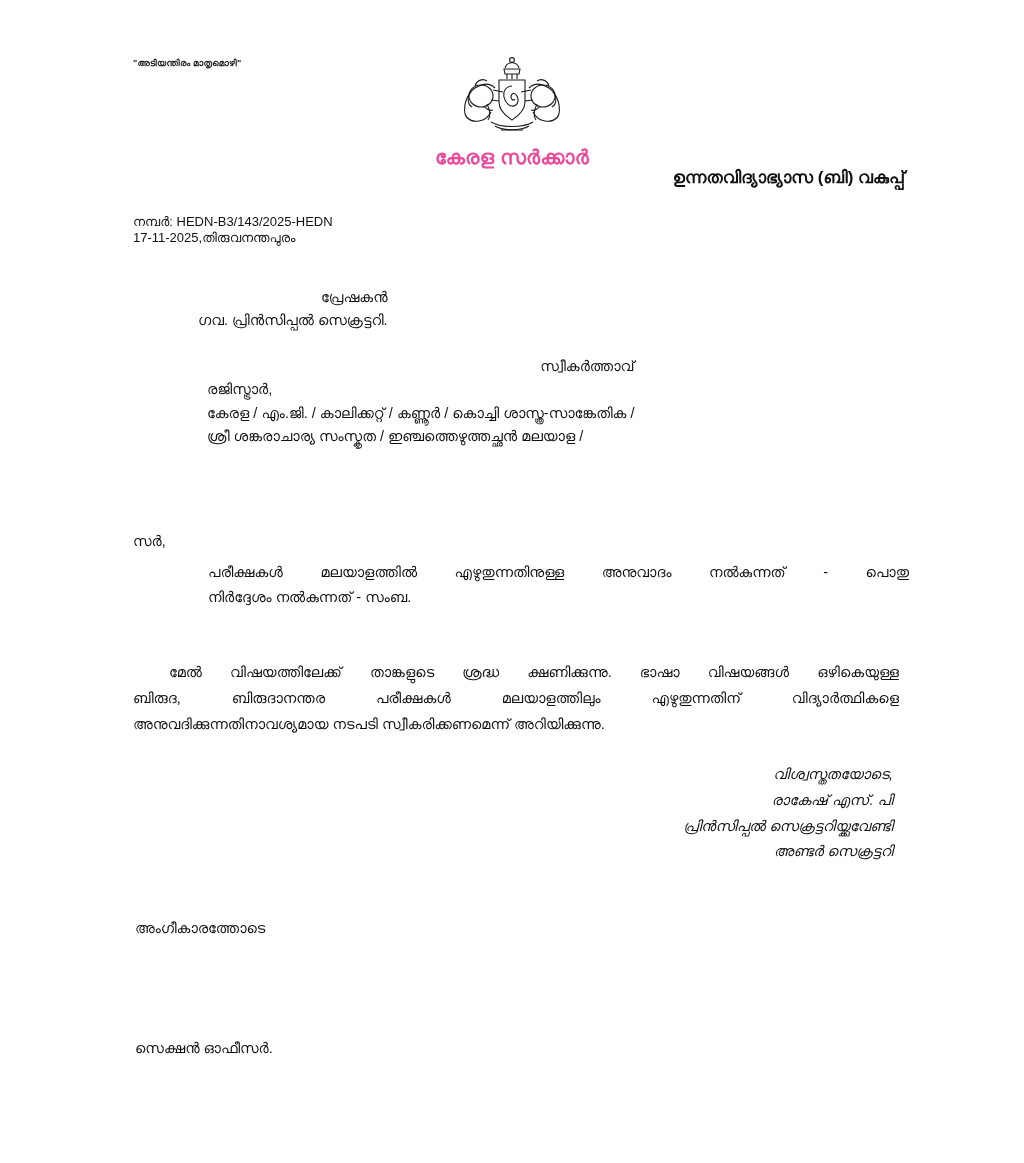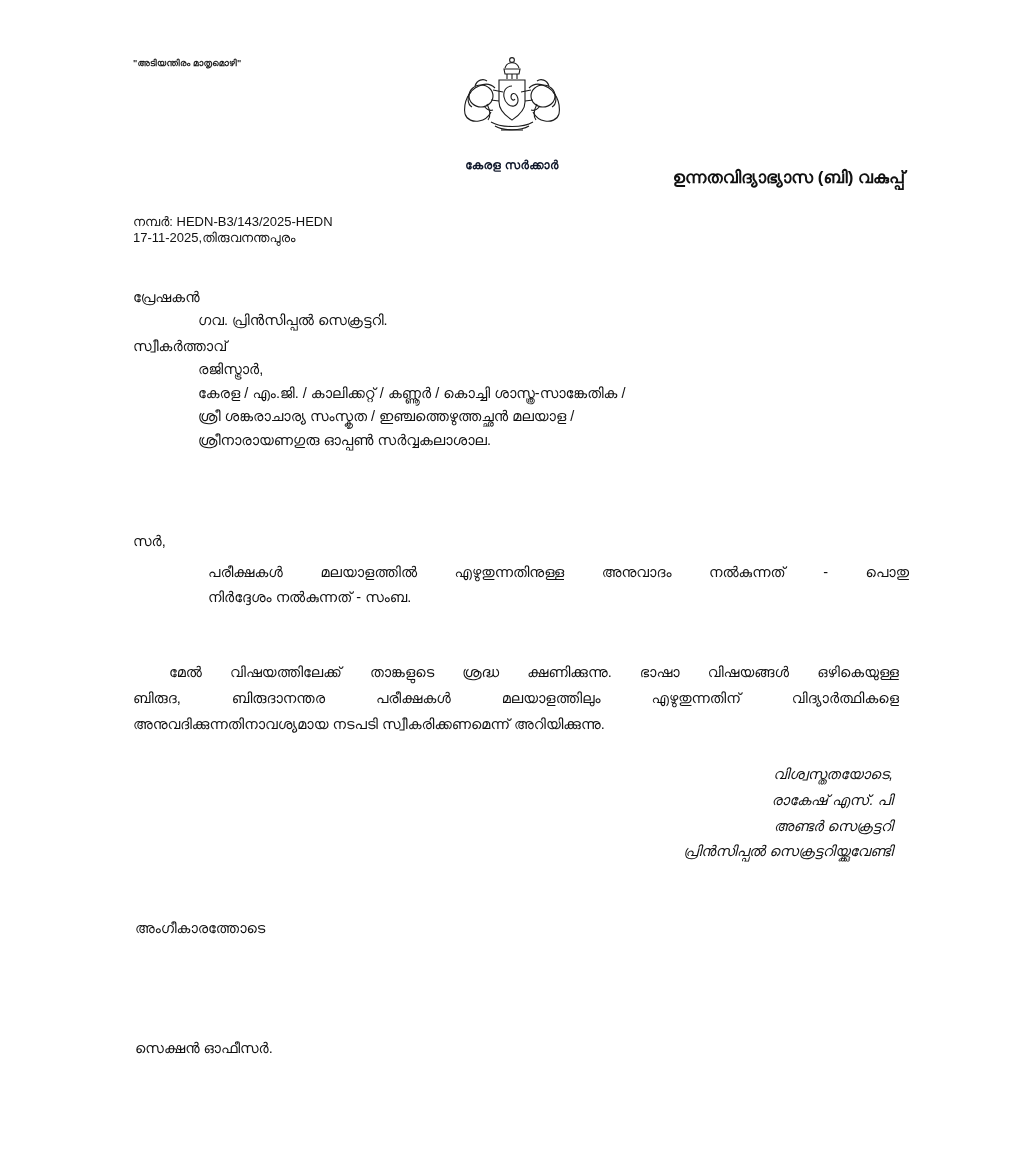--- a/index.html
+++ b/index.html
@@ -38,24 +38,24 @@
     position: absolute;
     left: 0;
     right: 0;
     top: 52px;
     display: flex;
     flex-direction: column;
     align-items: center;
   }
   .emblem-svg { display:block; }
   .emblem-caption {
-    margin-top: 16px;
-    font-size: 12px;
+    margin-top: 4px;
+    font-size: 20px;
     font-weight: bold;
-    color: #0f172a;
+    color: #ec4899;
     letter-spacing: 0.3px;
   }
 
   
   .dept-line {
     position: absolute;
     right: 119px;
     top: 168px;
     font-size: 17px;
     font-weight: bold;
@@ -82,21 +82,21 @@
   
   .blk {
     position: absolute;
     left: 133px;
     font-size: 14.5px;
     line-height: 1.62;
     color: #111111;
   }
   .indent-1 { padding-left: 65px; }
 
-  .lbl { white-space: nowrap; }
+  .lbl { white-space: nowrap; text-align: right; }
   .line { white-space: nowrap; }
 
   
   .subject-block {
     position: absolute;
     left: 152px;
     right: 115px;
     top: 560px;
     font-size: 14.5px;
     line-height: 1.72;
@@ -219,47 +219,46 @@
   <div class="ref-row">
     <div class="ref-number">നമ്പർ: HEDN-B3/143/2025-HEDN</div>
     <div class="ref-date">17-11-2025,തിരുവനന്തപുരം</div>
   </div>
 
   <div class="blk" style="top:286px;">
     <div class="lbl">പ്രേഷകൻ</div>
     <div class="line indent-1">ഗവ. പ്രിൻസിപ്പൽ സെക്രട്ടറി.</div>
   </div>
 
-  <div class="blk" style="top:335px;">
+  <div class="blk" style="top:355px;margin-left:9px;">
     <div class="lbl">സ്വീകർത്താവ്</div>
     <div class="line indent-1">രജിസ്ട്രാർ,</div>
     <div class="line indent-1">കേരള / എം.ജി. / കാലിക്കറ്റ് / കണ്ണൂർ / കൊച്ചി ശാസ്ത്ര-സാങ്കേതിക /</div>
     <div class="line indent-1">ശ്രീ ശങ്കരാചാര്യ സംസ്കൃത / ഇഞ്ചത്തെഴുത്തച്ഛൻ മലയാള /</div>
-    <div class="line indent-1">ശ്രീനാരായണഗുരു ഓപ്പൺ സർവ്വകലാശാല.</div>
   </div>
 
   <div class="blk" style="top:518px;margin-top:12px;">
     <div class="lbl">സർ,</div>
   </div>
 
   <div class="subject-block">
     <div class="sub-ind">പരീക്ഷകൾ മലയാളത്തിൽ എഴുതുന്നതിനുള്ള അനുവാദം നൽകുന്നത് - പൊതു</div>
     <div class="sub-last">നിർദ്ദേശം നൽകുന്നത് - സംബ.</div>
   </div>
 
   <div class="body-para">
     <div class="p-l1">മേൽ വിഷയത്തിലേക്ക് താങ്കളുടെ ശ്രദ്ധ ക്ഷണിക്കുന്നു. ഭാഷാ വിഷയങ്ങൾ ഒഴികെയുള്ള</div>
     <div class="p-l2">ബിരുദ, ബിരുദാനന്തര പരീക്ഷകൾ മലയാളത്തിലും എഴുതുന്നതിന് വിദ്യാർത്ഥികളെ</div>
     <div class="p-l3">അനുവദിക്കുന്നതിനാവശ്യമായ നടപടി സ്വീകരിക്കണമെന്ന് അറിയിക്കുന്നു.</div>
   </div>
 
   <div class="signature">
     <div>വിശ്വസ്തതയോടെ,</div>
     <div>രാകേഷ് എസ്. പി</div>
+    <div>പ്രിൻസിപ്പൽ സെക്രട്ടറിയ്ക്കുവേണ്ടി</div>
     <div>അണ്ടർ സെക്രട്ടറി</div>
-    <div>പ്രിൻസിപ്പൽ സെക്രട്ടറിയ്ക്കുവേണ്ടി</div>
   </div>
 
   <div class="approval">അംഗീകാരത്തോടെ</div>
 
   <div class="section-officer">സെക്ഷൻ ഓഫീസർ.</div>
 
 </div>
 
 </body></html>

